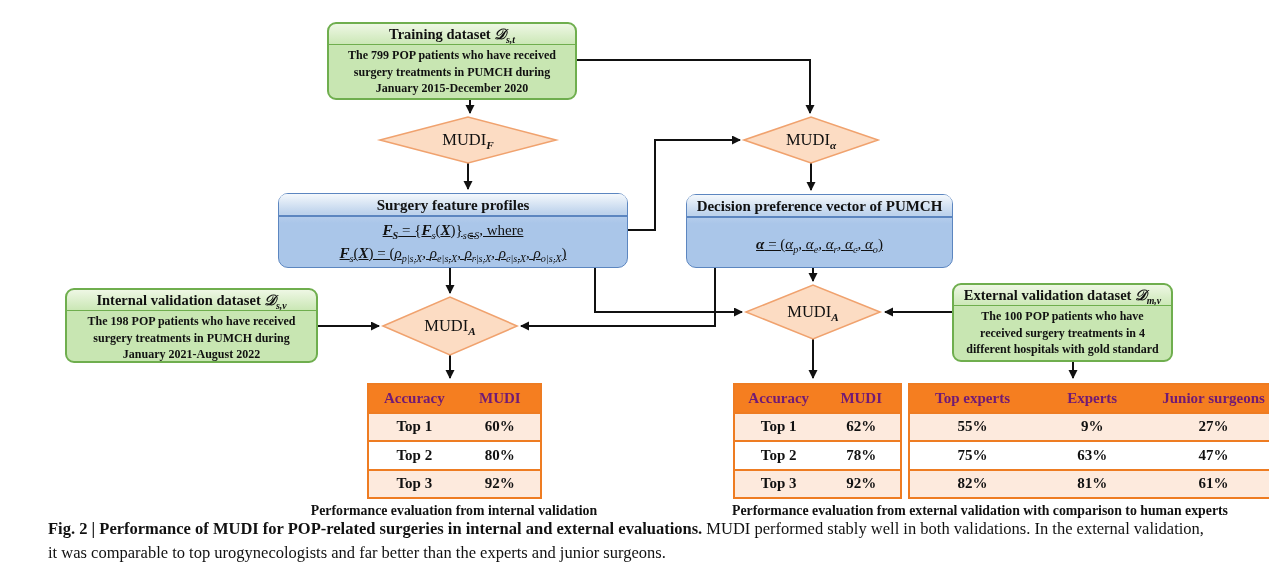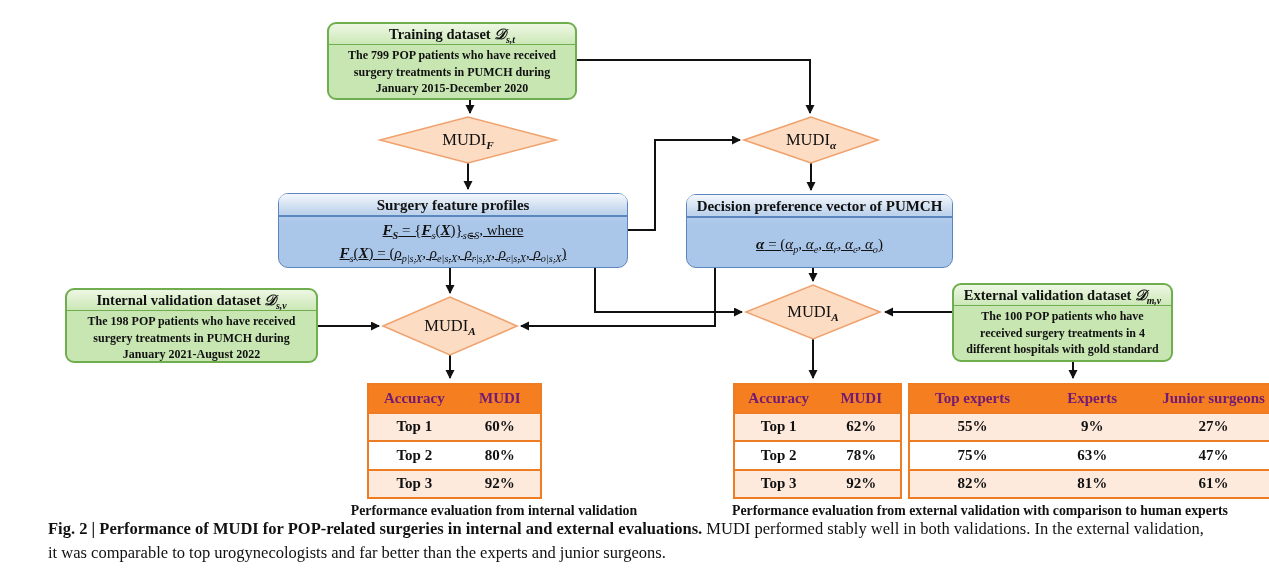--- a/index.html
+++ b/index.html
@@ -167,21 +167,21 @@
       <span>63%</span>
       <span>47%</span>
     </div>
     <div class="orow rpink c3">
       <span>82%</span>
       <span>81%</span>
       <span>61%</span>
     </div>
   </div>
 
-  <div class="tcaption" style="left:304px;top:503px;width:300px;margin-left:40px;">Performance evaluation from internal validation</div>
+  <div class="tcaption" style="left:304px;top:503px;width:300px;">Performance evaluation from internal validation</div>
   <div class="tcaption" style="left:710px;top:503px;width:540px;">Performance evaluation from external validation with comparison to human experts</div>
 
   <div class="figcap">
     <span style="font-weight:bold;">Fig. 2 | Performance of MUDI for POP-related surgeries in internal and external evaluations.</span><span> MUDI performed stably well in both validations. In the external validation,</span><br>
     <span>it was comparable to top urogynecologists and far better than the experts and junior surgeons.</span>
   </div>
 
 </div>
 
 </body></html>

